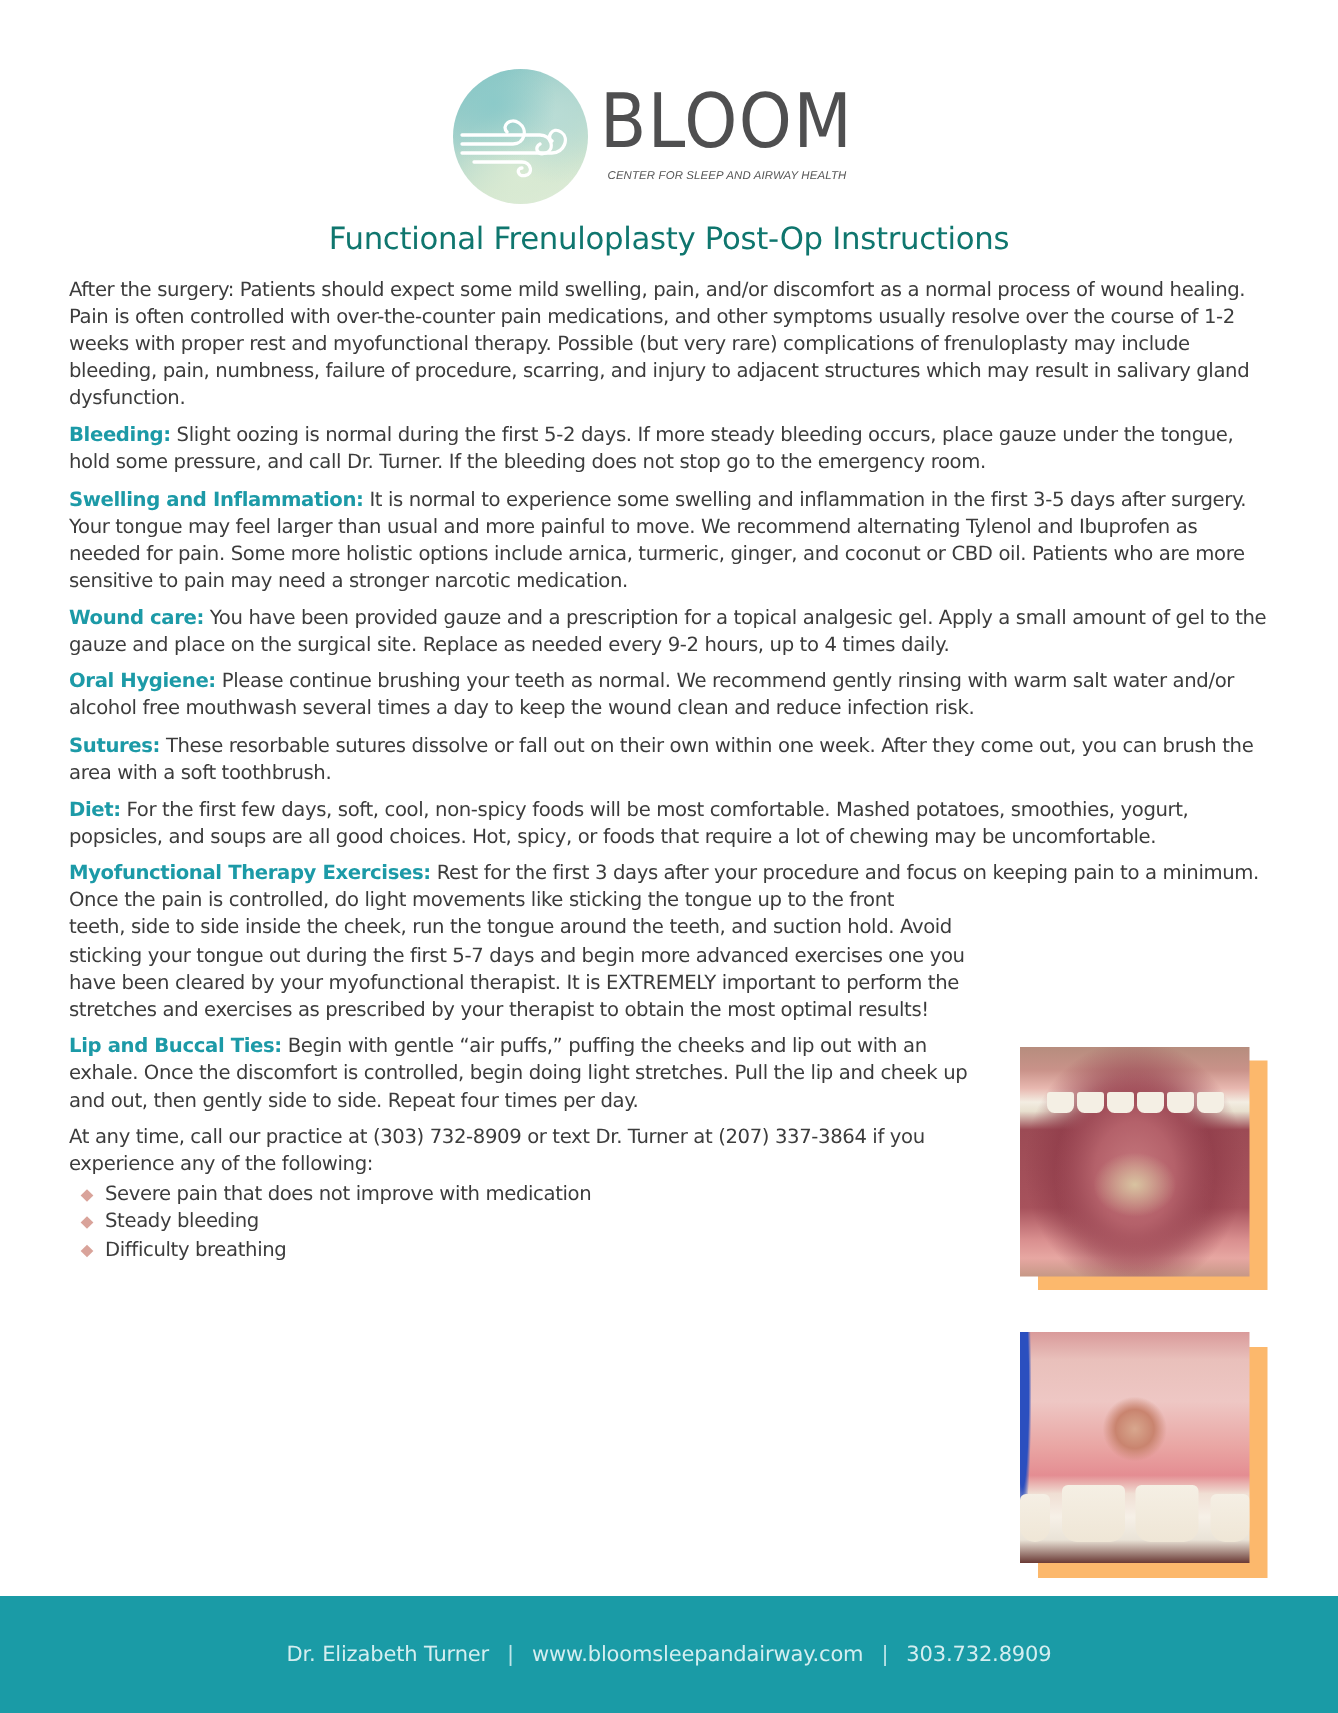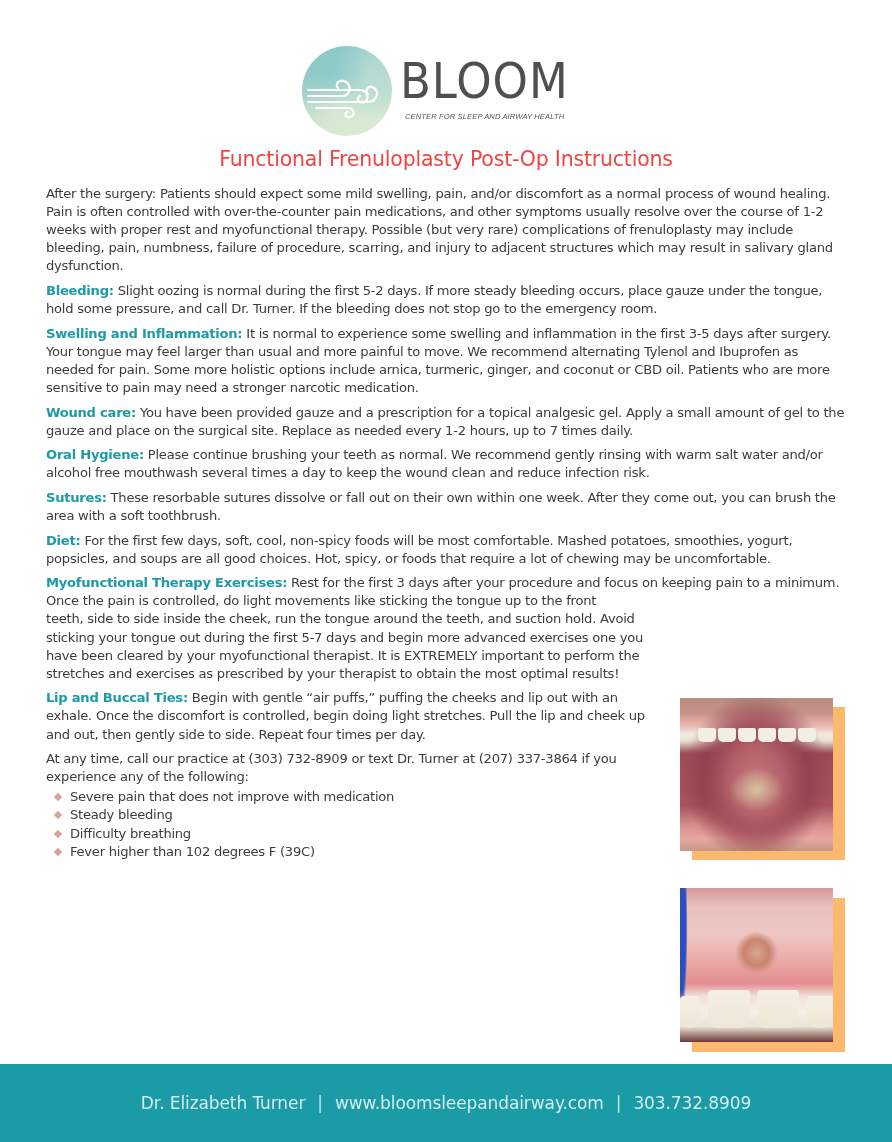--- a/index.html
+++ b/index.html
@@ -24,21 +24,21 @@
       font-stretch: condensed;
     }
     .logo-tag {
       position: absolute; left: 103px; top: 66px;
       font-family: "Liberation Sans", sans-serif; font-style: italic; font-size: 7.6px;
       color: #555; letter-spacing: 0.1px; white-space: nowrap; text-align: right;
     }
 
     .title {
       position: absolute; left: 0; top: 147px; width: 892px; text-align: center;
-      font-family: "DejaVu Sans", sans-serif; font-size: 20.5px; color: #ef4444;
+      font-family: "DejaVu Sans", sans-serif; font-size: 20.5px; color: #0f766e;
       font-weight: normal; letter-spacing: -0.2px;
     }
 
     .content {
       position: absolute; left: 46px; top: 185px; width: 800px;
       font-family: "DejaVu Sans", sans-serif; font-size: 13.1px; line-height: 18.1px;
       color: #3c3c3c; letter-spacing: -0.25px;
     }
     .para { margin-bottom: 6.5px; }
     .label { color: #1c9aa7; font-weight: bold; }
@@ -69,21 +69,21 @@
         linear-gradient(180deg, #d99a9a 0%, #e9c0bb 12%, #eec7c4 30%, #e9a5a3 50%, #e48d92 62%, #f0dfd4 70%, #f6f0e7 80%, #eae3d7 90%, #6a3a35 100%);
     }
     .teeth-row { position: absolute; left: 0; right: 0; bottom: 14px; height: 38px; display: flex; justify-content: space-between; }
     .tooth { background: linear-gradient(180deg, #f5efe4 0%, #efe6d6 100%); border-radius: 4px 4px 10px 10px; }
     .tooth-top { position: absolute; left: 0; right: 0; top: 30px; height: 14px; display: flex; justify-content: center; gap: 2px; }
     .tooth-top .t { width: 18px; height: 14px; background: #f4efe4; border-radius: 2px 2px 5px 5px; }
 
     .footer {
       position: absolute; left: 0; top: 1064px; width: 892px; height: 78px; background: #1a9ba6;
       display: flex; align-items: center; justify-content: center;
-      font-family: "DejaVu Sans", sans-serif; font-size: 17px; color: #d4eef0; letter-spacing: -0.1px;
+      font-family: "DejaVu Sans", sans-serif; font-size: 14px; color: #d4eef0; letter-spacing: -0.1px;
     }
     .footer .sep { margin: 0 12px; color: #bfe6e9; }
   </style>
 </head>
 <body>
 
 <div class="logo">
   <div class="logo-circle">
     <svg width="90" height="90" viewBox="0 0 90 90">
       <g fill="none" stroke="#ffffff" stroke-width="2.2" stroke-linecap="round">
@@ -103,21 +103,21 @@
 <div class="content">
   <p class="para">After the surgery: Patients should expect some mild swelling, pain, and/or discomfort as a normal process of wound healing. Pain is often controlled with over-the-counter pain medications, and other symptoms usually resolve over the course of 1-2 weeks with proper rest and myofunctional therapy. Possible (but very rare) complications of frenuloplasty may include bleeding, pain, numbness, failure of procedure, scarring, and injury to adjacent structures which may result in salivary gland dysfunction.</p>
 
   <p class="para">
     <span class="label">Bleeding:</span><span> Slight oozing is normal during the first 5-2 days. If more steady bleeding occurs, place gauze under the tongue, hold some pressure, and call Dr. Turner. If the bleeding does not stop go to the emergency room.</span>
   </p>
   <p class="para">
     <span class="label">Swelling and Inflammation:</span><span> It is normal to experience some swelling and inflammation in the first 3-5 days after surgery. Your tongue may feel larger than usual and more painful to move. We recommend alternating Tylenol and Ibuprofen as needed for pain. Some more holistic options include arnica, turmeric, ginger, and coconut or CBD oil. Patients who are more sensitive to pain may need a stronger narcotic medication.</span>
   </p>
   <p class="para">
-    <span class="label">Wound care:</span><span> You have been provided gauze and a prescription for a topical analgesic gel. Apply a small amount of gel to the gauze and place on the surgical site. Replace as needed every 1-2 hours, up to 7 times daily.</span>
+    <span class="label">Wound care:</span><span> You have been provided gauze and a prescription for a topical analgesic gel. Apply a small amount of gel to the gauze and place on the surgical site. Replace as needed every 9-2 hours, up to 4 times daily.</span>
   </p>
   <p class="para">
     <span class="label">Oral Hygiene:</span><span> Please continue brushing your teeth as normal. We recommend gently rinsing with warm salt water and/or alcohol free mouthwash several times a day to keep the wound clean and reduce infection risk.</span>
   </p>
   <p class="para">
     <span class="label">Sutures:</span><span> These resorbable sutures dissolve or fall out on their own within one week. After they come out, you can brush the area with a soft toothbrush.</span>
   </p>
   <p class="para">
     <span class="label">Diet:</span><span> For the first few days, soft, cool, non-spicy foods will be most comfortable. Mashed potatoes, smoothies, yogurt, popsicles, and soups are all good choices. Hot, spicy, or foods that require a lot of chewing may be uncomfortable.</span>
   </p>
@@ -130,21 +130,20 @@
   <p class="para narrow">
     <span class="label">Lip and Buccal Ties:</span><span> Begin with gentle “air puffs,” puffing the cheeks and lip out with an exhale. Once the discomfort is controlled, begin doing light stretches. Pull the lip and cheek up and out, then gently side to side. Repeat four times per day.</span>
   </p>
 
 
   <p class="narrow">At any time, call our practice at (303) 732-8909 or text Dr. Turner at (207) 337-3864 if you experience any of the following:</p>
   <ul class="bullets">
     <li><span class="diamond"></span><span>Severe pain that does not improve with medication</span></li>
     <li><span class="diamond"></span><span>Steady bleeding</span></li>
     <li><span class="diamond"></span><span>Difficulty breathing</span></li>
-    <li><span class="diamond"></span><span>Fever higher than 102 degrees F (39C)</span></li>
   </ul>
 </div>
 
 <div class="photo-wrap" style="left:680px; top:698px;">
   <div class="photo-accent" style="left:12px; top:9px; width:153px; height:153px;"></div>
   <div class="photo photo-tongue" style="left:0; top:0; width:153px; height:153px;">
     <div class="tooth-top">
       <div class="t"></div>
         <div class="t"></div>
         <div class="t"></div>

